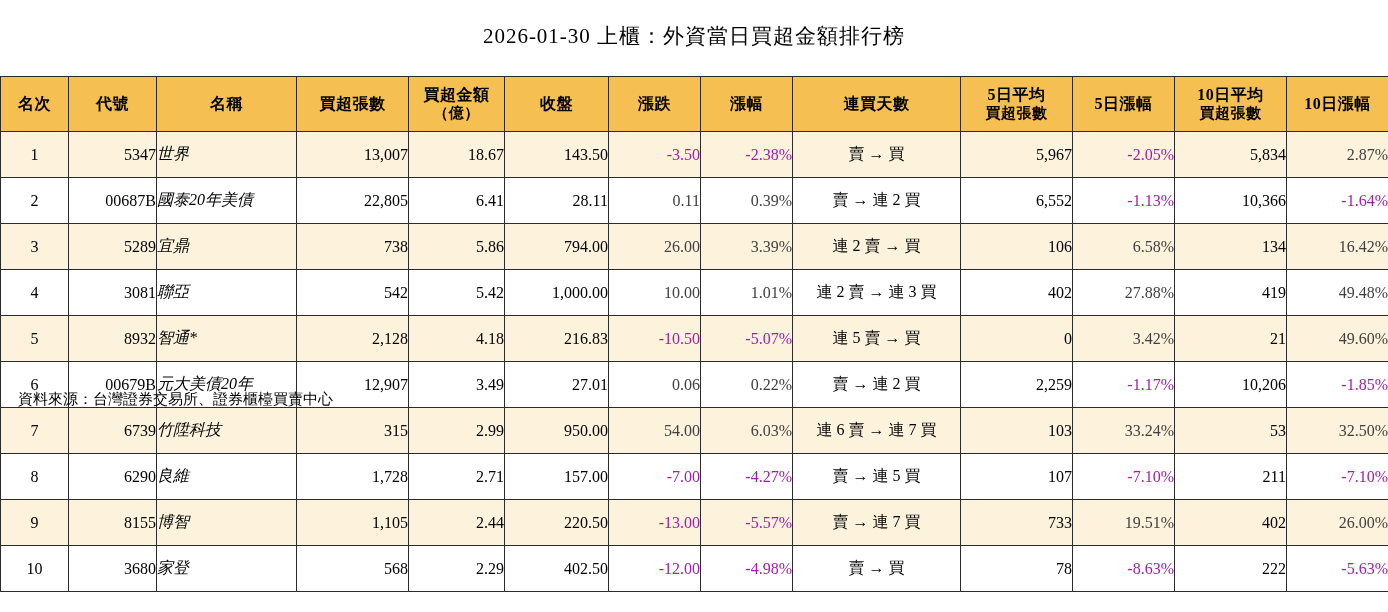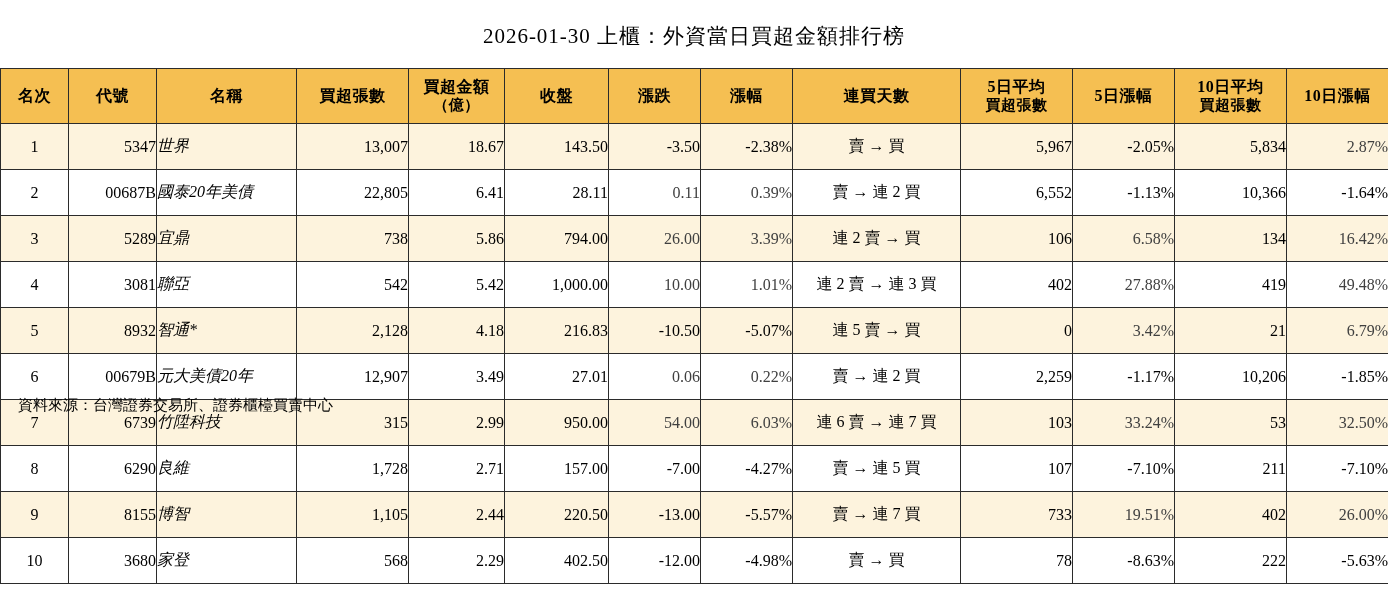--- a/index.html
+++ b/index.html
@@ -25,21 +25,21 @@
     font-size: 21px;
     font-weight: normal;
     letter-spacing: 1px;
     padding-top: 22px;
     padding-bottom: 14px;
     color: #000;
   }
   table.rank {
     border-collapse: collapse;
     width: 1356px;
-    margin: 4px auto;
+    margin: 12px auto;
     table-layout: fixed;
   }
   table.rank th, table.rank td {
     border: 1px solid #2b2b2b;
     padding: 0;
     font-size: 16px;
   }
   thead th {
     background: #f5bf52;
     font-weight: bold;
@@ -62,33 +62,33 @@
   }
   tbody tr.even td {
     background: #ffffff;
   }
   .c-rank { text-align: center; }
   .c-code { text-align: right; }
   .c-name { text-align: left; padding-left: 14px; font-weight: normal; font-style: italic; }
   .c-num  { text-align: right; padding-right: 14px; }
   .c-mid  { text-align: center; }
   .up   { color: #404040; }
-  .down { color: #000000; }
+  .down { color: #a21caf; }
   .footer {
     position: absolute;
     left: 0;
     right: 0;
     bottom: 4px;
     height: 52px;
     font-size: 15px;
   }
   .footer .src {
     position: absolute;
     left: 18px;
-    top: 8px;
+    top: 2px;
     white-space: nowrap;
   }
   .footer .site {
     position: absolute;
     left: 0;
     right: 0;
     top: 12px;
     text-align: center;
     font-style: italic;
     font-family: "Liberation Serif", "DejaVu Serif", serif;
@@ -232,21 +232,21 @@
           <td class="c-name">智通*</td>
           <td class="c-num">2,128</td>
           <td class="c-num">4.18</td>
           <td class="c-num">216.83</td>
           <td class="c-num down">-10.50</td>
           <td class="c-num down">-5.07%</td>
           <td class="c-mid">連 5 賣 → 買</td>
           <td class="c-num">0</td>
           <td class="c-num up">3.42%</td>
           <td class="c-num">21</td>
-          <td class="c-num up">6.79%</td>
+          <td class="c-num up">49.60%</td>
         </tr>
         <tr class="even">
           <td class="c-rank">6</td>
           <td class="c-code">00679B</td>
           <td class="c-name">元大美債20年</td>
           <td class="c-num">12,907</td>
           <td class="c-num">3.49</td>
           <td class="c-num">27.01</td>
           <td class="c-num up">0.06</td>
           <td class="c-num up">0.22%</td>

